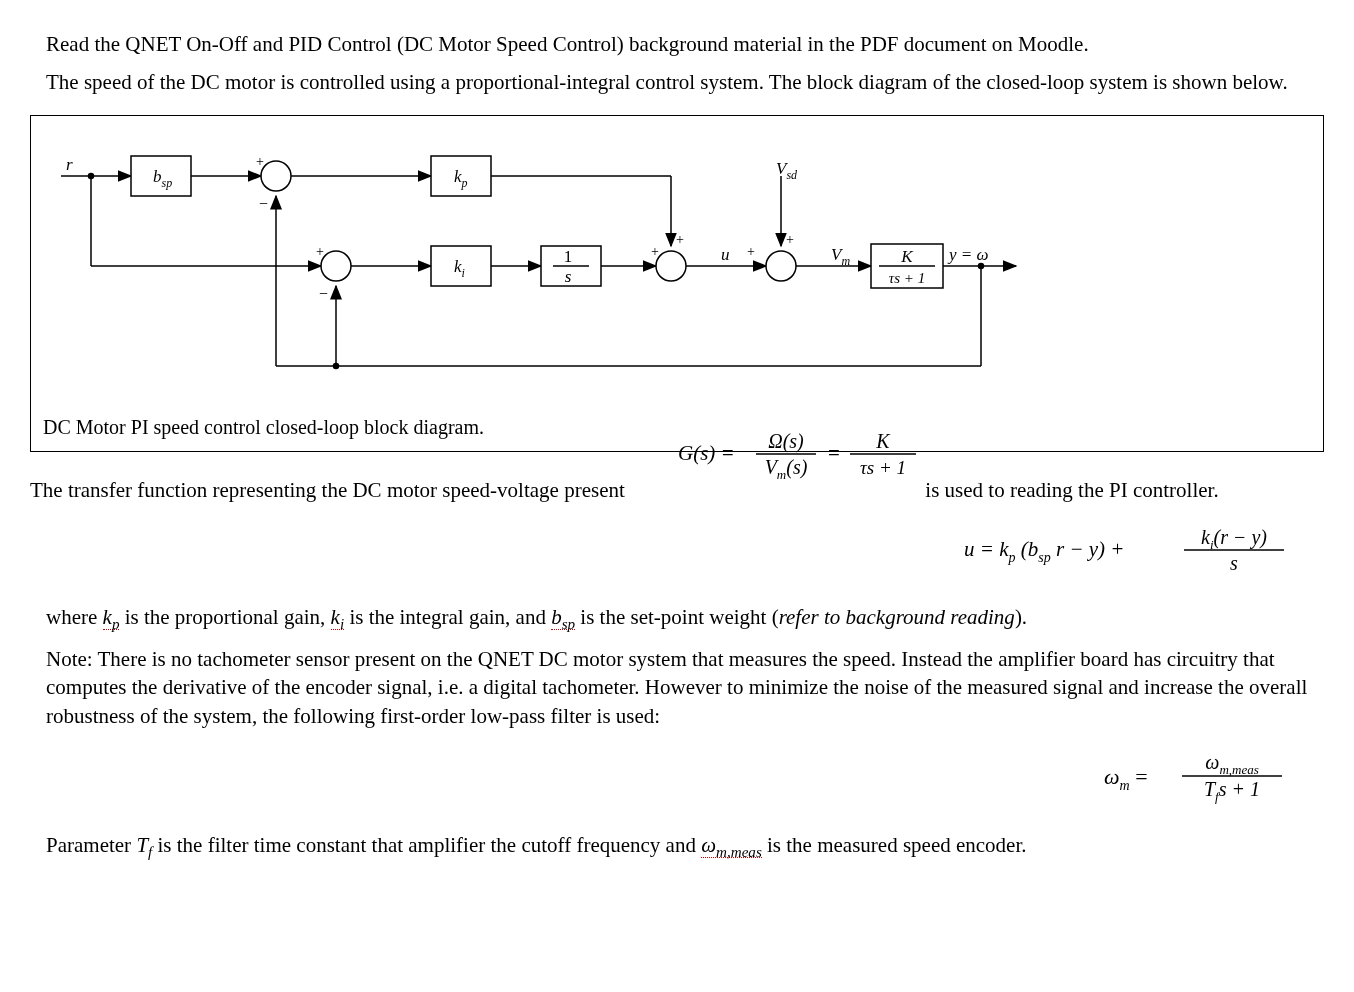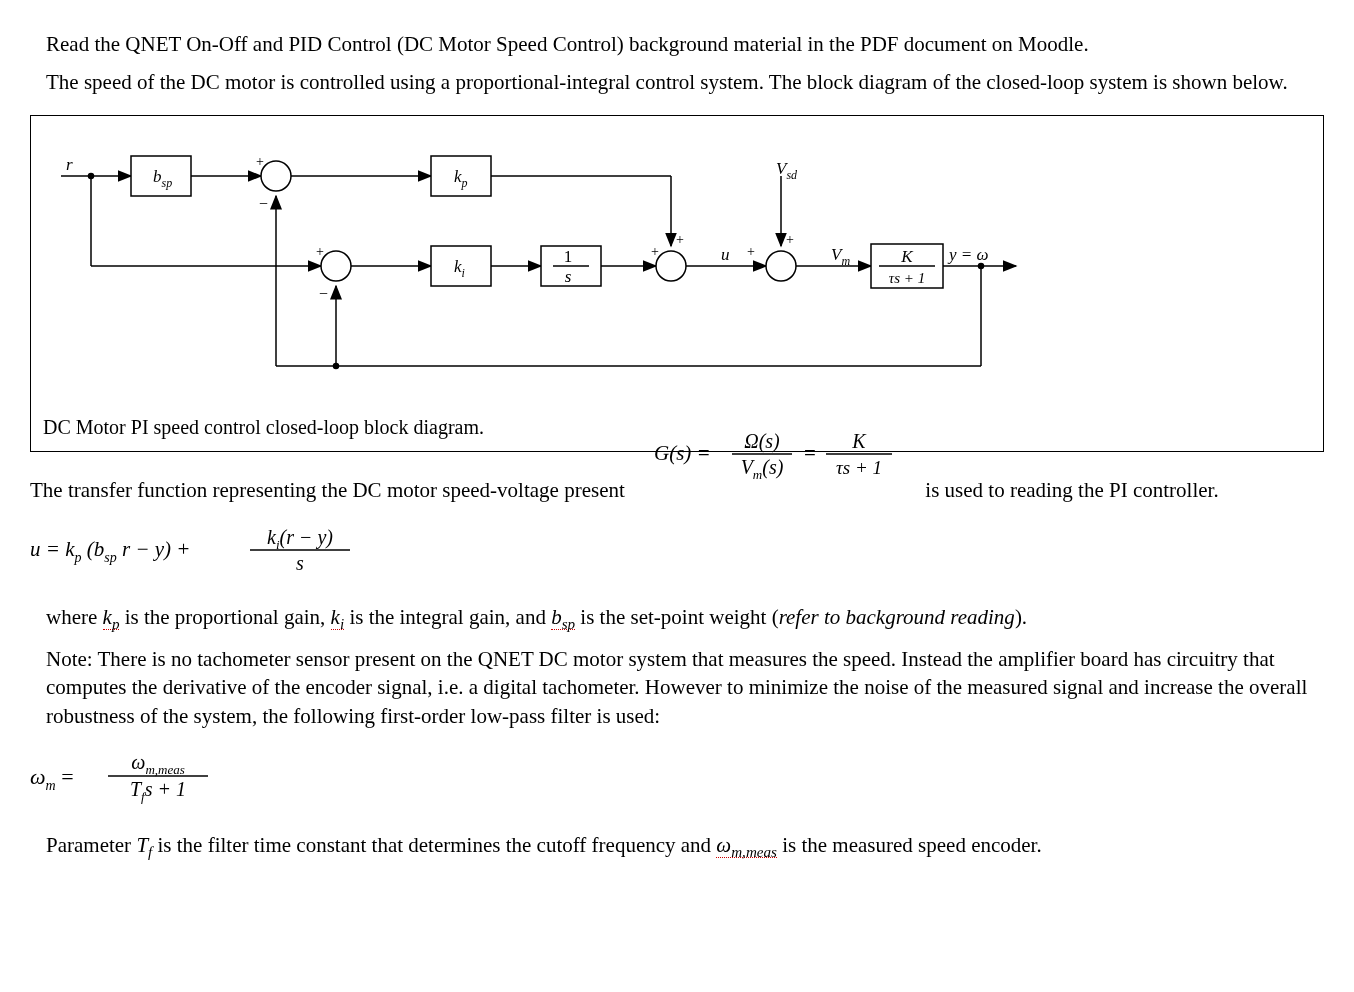--- a/index.html
+++ b/index.html
@@ -20,21 +20,21 @@
     padding: 0;
   }
   .diagram-svg {
     display: block;
   }
   .caption {
     padding: 8px 12px 10px 12px;
     font-size: 20px;
   }
   .eq-block {
-    text-align: left;
+    text-align: right;
     margin: 14px 0 18px 0;
   }
   .eq-block svg { display: inline-block; }
   .sub { font-size: 0.72em; vertical-align: sub; }
   .ital { font-style: italic; }
   .flow-para {
     margin-top: 24px;
   }
 </style>
 </head>
@@ -120,21 +120,21 @@
       <text x="716" y="140" font-size="14">+</text>
       <text x="755" y="128" font-size="14">+</text>
     </g>
   </svg>
   <div class="caption">DC Motor PI speed control closed-loop block diagram.</div>
 </div>
 
 <div class="flow-para">
   <div style="position:relative;">
     
-    <div style="position:absolute; left:624px; top:-54px;">
+    <div style="position:absolute; left:648px; top:-54px;">
       <svg width="280" height="60">
         <g font-family="Georgia, serif" fill="#000">
           <text x="0" y="38" font-size="21" font-style="italic">G(s) =</text>
 
           <line x1="78" y1="32" x2="138" y2="32" stroke="#000" stroke-width="1.5"></line>
           <text x="108" y="26" text-anchor="middle" font-size="20" font-style="italic">Ω(s)</text>
           <text x="108" y="52" text-anchor="middle" font-size="20" font-style="italic"><tspan>V</tspan><tspan font-size="13" dy="5">m</tspan><tspan dy="-5">(s)</tspan></text>
           <text x="150" y="38" font-size="21">=</text>
 
           <line x1="172" y1="32" x2="238" y2="32" stroke="#000" stroke-width="1.5"></line>
@@ -173,14 +173,14 @@
     <g font-family="Georgia, serif" fill="#000" font-style="italic">
       <text x="0" y="40" font-size="22"><tspan>ω</tspan><tspan font-size="14" dy="6">m</tspan><tspan dy="-6" font-style="normal"> = </tspan></text>
       <line x1="78" y1="32" x2="178" y2="32" stroke="#000" stroke-width="1.5"></line>
       <text x="128" y="25" text-anchor="middle" font-size="20"><tspan>ω</tspan><tspan font-size="13" dy="5">m,meas</tspan></text>
       <text x="128" y="52" text-anchor="middle" font-size="20"><tspan>T</tspan><tspan font-size="13" dy="5">f</tspan><tspan dy="-5">s + 1</tspan></text>
     </g>
   </svg>
 </div>
 
 <div class="para">
-  <span>Parameter </span><span class="ital"><span>T</span><span class="sub">f</span></span><span> is the filter time constant that determines the cutoff frequency and </span><span class="ital" style="border-bottom:1px dotted #c00;"><span>ω</span><span class="sub">m,meas</span></span><span> is the measured speed encoder.</span>
+  <span>Parameter </span><span class="ital"><span>T</span><span class="sub">f</span></span><span> is the filter time constant that amplifier the cutoff frequency and </span><span class="ital" style="border-bottom:1px dotted #c00;"><span>ω</span><span class="sub">m,meas</span></span><span> is the measured speed encoder.</span>
 </div>
 
 </body></html>

